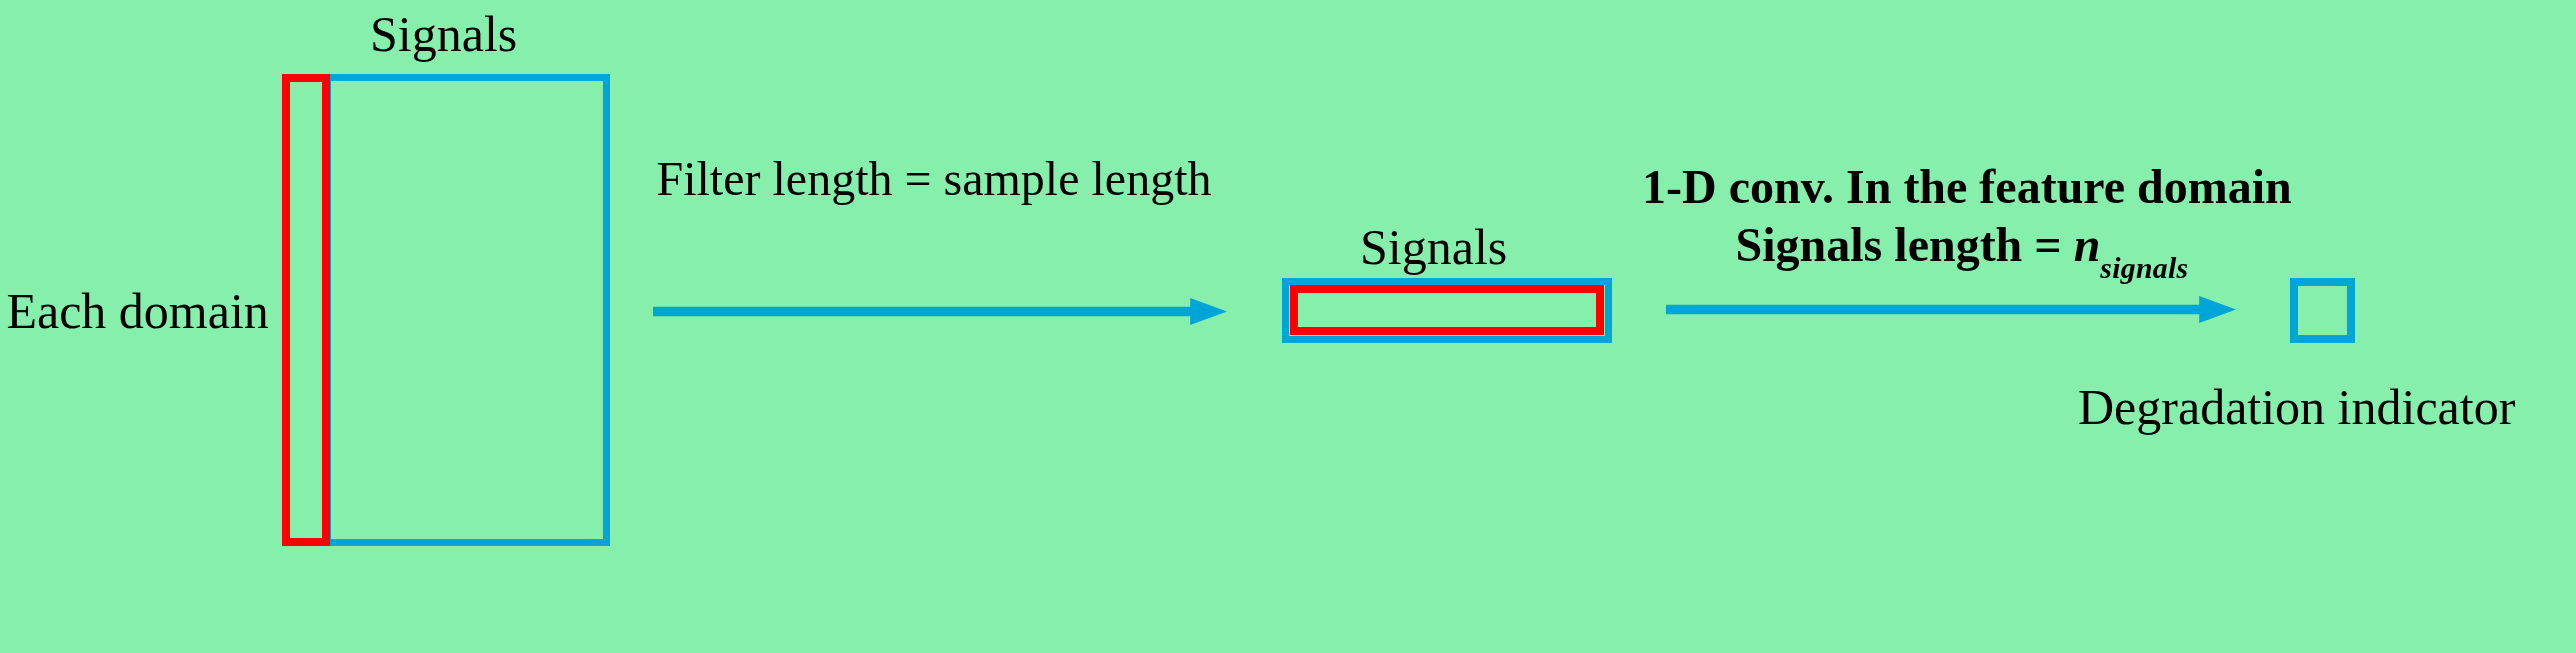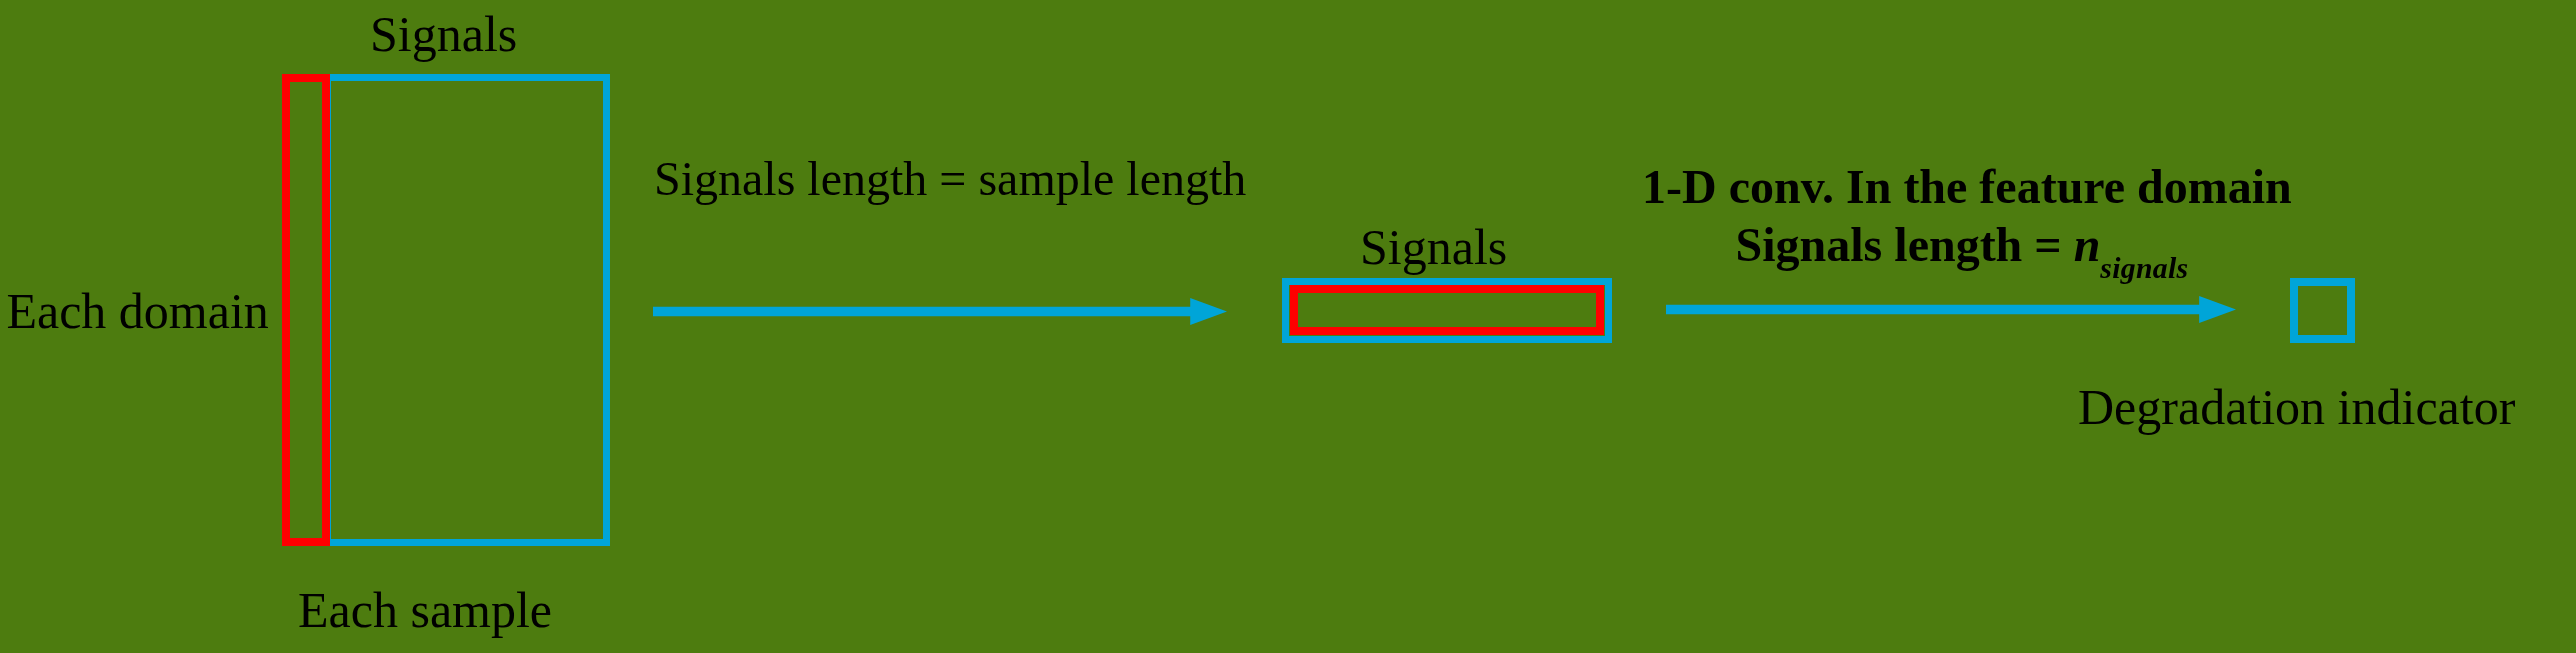--- a/index.html
+++ b/index.html
@@ -9,21 +9,21 @@
     background: #ffffff;
   }
   body {
     font-family: "Liberation Serif", "DejaVu Serif", serif;
     color: #000000;
   }
   #canvas {
     position: relative;
     width: 2576px;
     height: 654px;
-    background: #4d7c0f;
+    background: #86efac;
     overflow: hidden;
   }
   .txt {
     position: absolute;
     white-space: nowrap;
     color: #000000;
     line-height: 1.18;
     font-family: "Liberation Serif", "DejaVu Serif", serif;
   }
 
@@ -165,24 +165,23 @@
 <div id="canvas">
 
   <div class="txt label-signals-top">Signals</div>
 
   <div class="matrix-blue-box"></div>
 
   <div class="matrix-red-col"></div>
 
   <div class="txt label-time-domain">Each domain</div>
 
-  <div class="txt label-each-sample">Each sample</div>
 
   <div class="stage-label stage-label-1">
-    <span class="line line2">Signals length = sample length</span>
+    <span class="line line2">Filter length = sample length</span>
   </div>
 
   <div class="arrow arrow-1">
     <svg viewBox="0 0 718 34" preserveAspectRatio="none">
       <path d="M0,11 L672,11 L672,0 L718,17 L672,34 L672,23 L0,23 Z" fill="#00a5d8"></path>
     </svg>
   </div>
 
   <div class="txt label-signals-mid">Signals</div>
 

